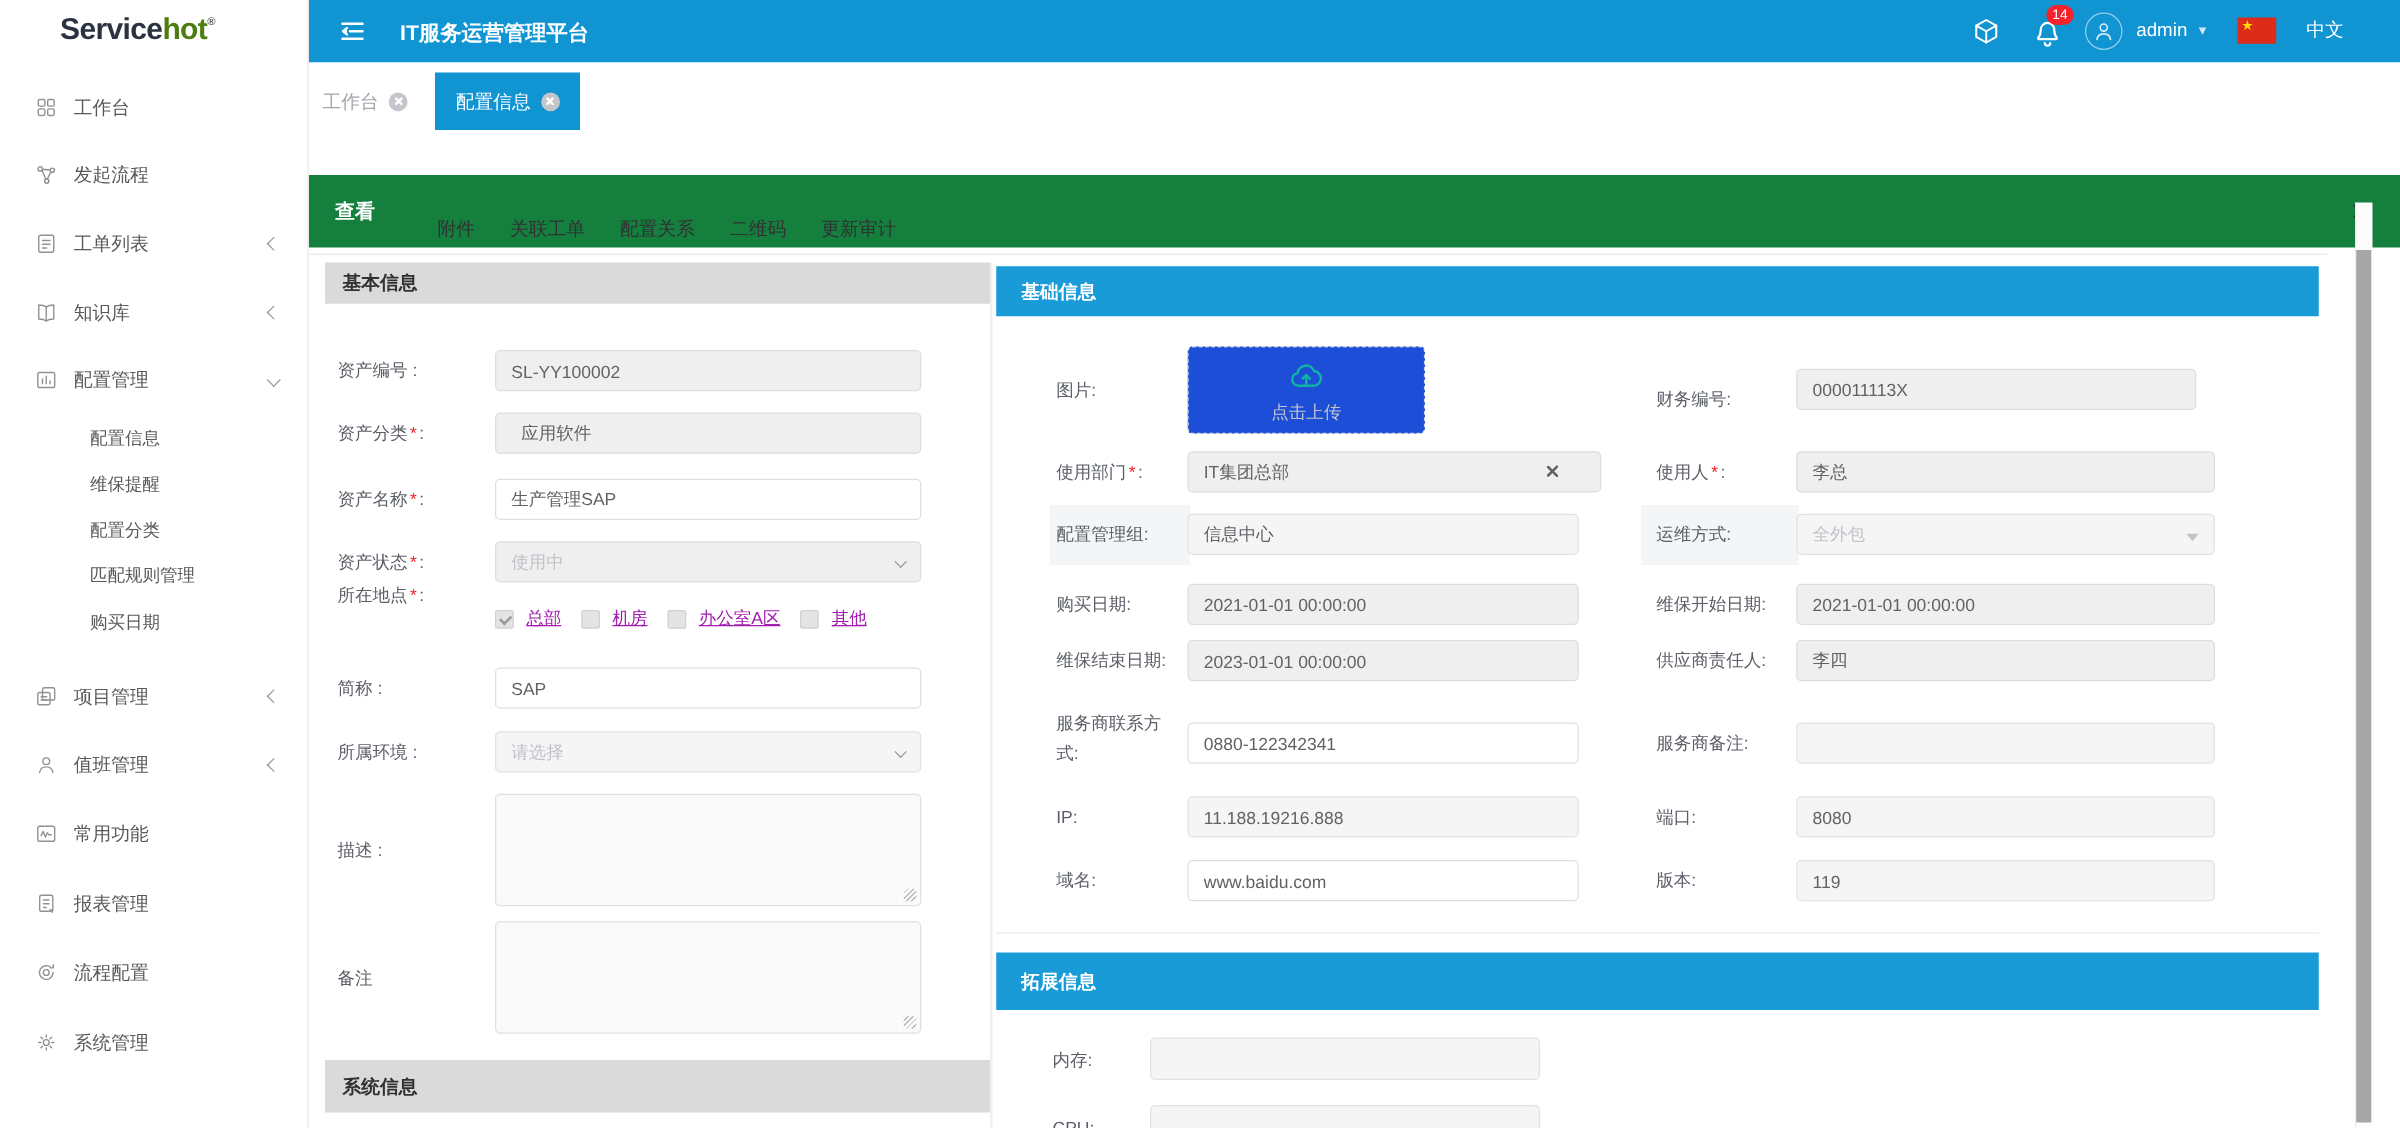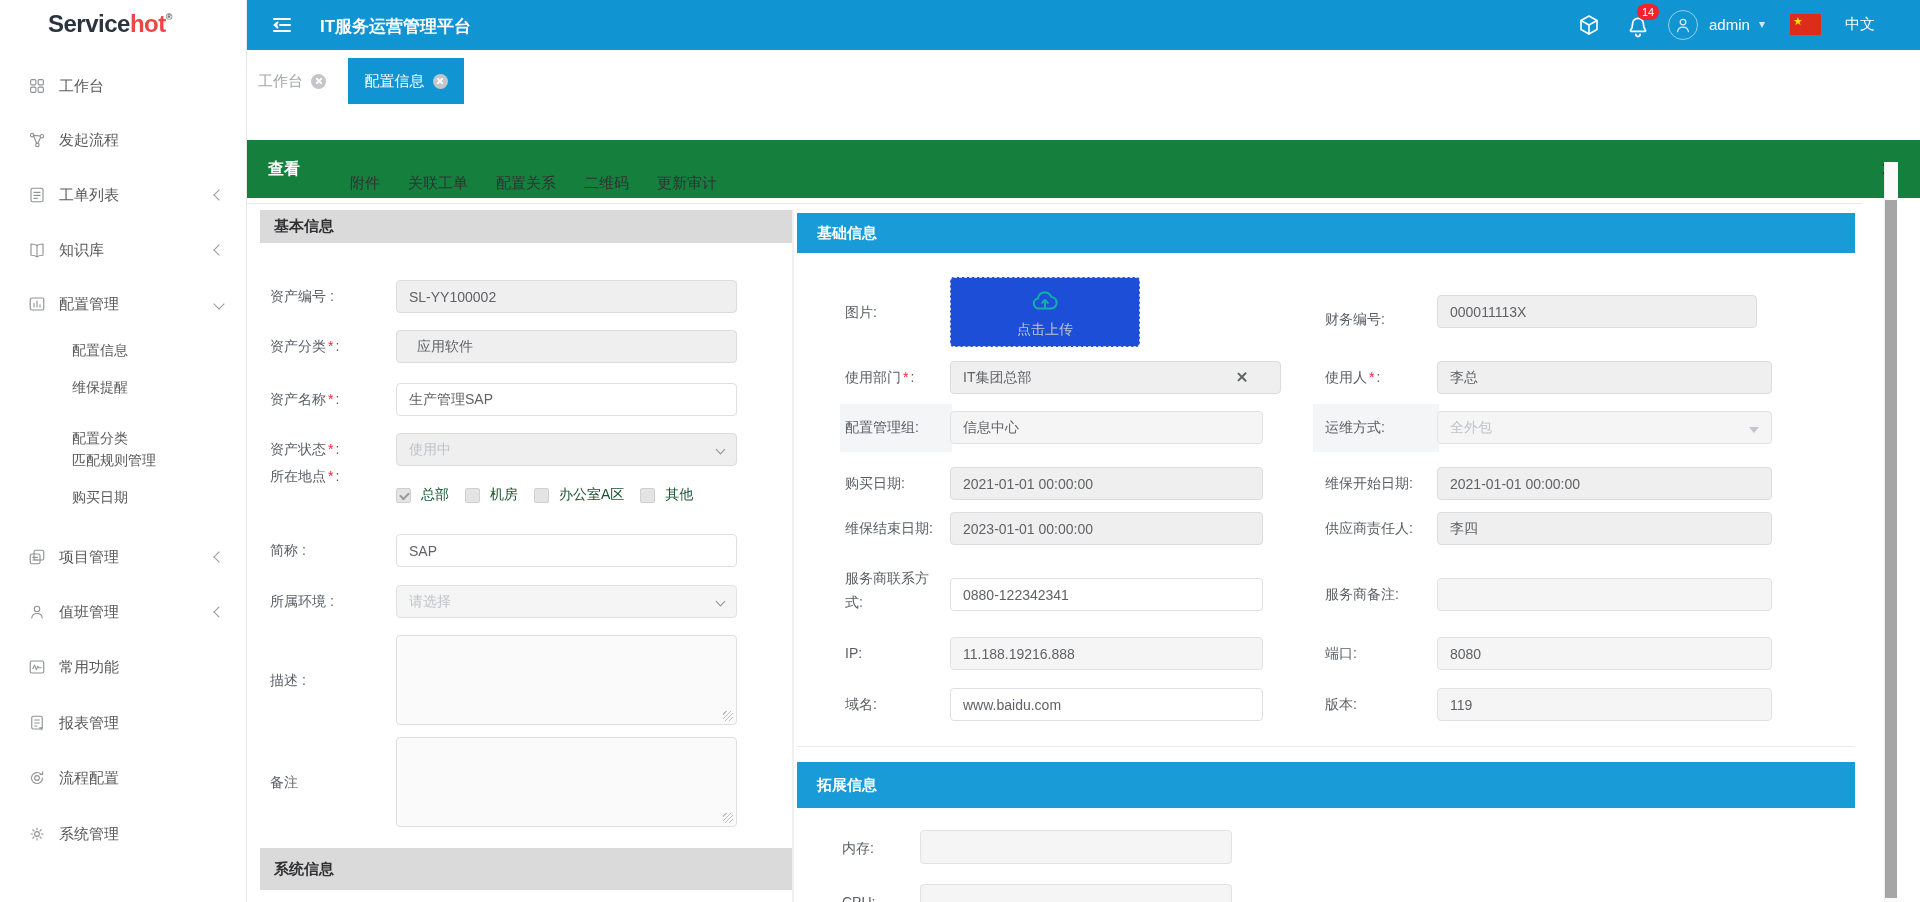--- a/index.html
+++ b/index.html
@@ -6,21 +6,21 @@
   html,body { width:1920px; height:902px; overflow:hidden; background:#fff;
     font-family:"Liberation Sans","DejaVu Sans",sans-serif; font-size:14px; color:#606266; }
   .abs { position:absolute; }
 
   
   .sidebar { position:absolute; left:0; top:0; width:247px; height:902px; background:#fff;
     border-right:1px solid #e8e8e8; z-index:5; }
   .logo { position:absolute; left:48px; top:10px; height:32px; display:flex; align-items:flex-start;
     font-weight:800; font-size:24px; letter-spacing:-0.5px; }
   .logo .p1 { color:#2b3340; }
-  .logo .p2 { color:#ef4444; }
+  .logo .p2 { color:#4d7c0f; }
   .logo .reg { font-size:9px; color:#555; margin-top:2px; }
   .mi { position:absolute; left:0; width:247px; padding-left:28px; height:24px;
     display:flex; align-items:center; gap:13px; color:#595959; font-size:15px; cursor:pointer; }
   .mi .ico { width:18px; height:18px; display:inline-flex; }
   .smi { position:absolute; left:72px; height:20px; display:flex; align-items:center;
     color:#595959; font-size:14px; cursor:pointer; }
   .chev { position:absolute; width:8px; height:8px; border:1.5px solid #9a9a9a; }
   .chev-left  { border-top:none; border-right:none; transform:rotate(45deg); }
   .chev-down  { border-top:none; border-left:none; transform:rotate(45deg); }
 
@@ -91,21 +91,21 @@
     border-left:5px solid transparent; border-right:5px solid transparent; border-top:6px solid #c0c4cc; }
   .ta { position:absolute; border:1px solid #dcdfe6; border-radius:4px; background:#fafafa;
     resize:none; outline:none; font-family:inherit; padding:6px 10px; font-size:14px; }
   .rsz { position:absolute; width:10px; height:10px;
     background:repeating-linear-gradient(135deg,transparent 0 2px,#bcbcbc 2px 3px); }
   .cbrow { position:absolute; display:flex; align-items:center; gap:10px; }
   .cb { width:15px; height:15px; background:#e4e4e4; border:1px solid #d0d0d0; border-radius:2px;
     position:relative; cursor:pointer; }
   .cb.checked::after { content:""; position:absolute; left:2.5px; top:3.5px; width:7px; height:4px;
     border-left:2px solid #97999c; border-bottom:2px solid #97999c; transform:rotate(-45deg); }
-  .cblabel { font-size:14px; color:#14532d; margin-right:6px; }
+  .cblabel { font-size:14px; color:#a21caf; margin-right:6px;text-decoration:underline; }
   .upload { position:absolute; left:950px; top:277px; width:190px; height:70px; background:#1d4ed8;
     border:1px dashed #d4d7dc; border-radius:4px; text-align:center; cursor:pointer; }
   .upload .uptext { color:#c0c4cc; font-size:14px; margin-top:2px; }
   .shade { position:absolute; background:#f4f5f7; }
   .clear-x { position:absolute; width:10px; height:10px; cursor:pointer; }
   .clear-x::before,.clear-x::after { content:""; position:absolute; left:4px; top:-1px; width:2.4px;
     height:12px; background:#5f6368; border-radius:1px; }
   .clear-x::before { transform:rotate(45deg); } .clear-x::after { transform:rotate(-45deg); }
 
   
@@ -190,21 +190,21 @@
     <span>配置管理</span>
     <span class="chev chev-down" style="right:24px"></span>
   </div>
 
   <div class="smi" style="top:341px">
       <span>配置信息</span>
     </div>
   <div class="smi" style="top:378px">
       <span>维保提醒</span>
     </div>
-  <div class="smi" style="top:429px">
+  <div class="smi" style="top:415px">
       <span>配置分类</span>
     </div>
   <div class="smi" style="top:451px">
       <span>匹配规则管理</span>
     </div>
   <div class="smi" style="top:488px">
       <span>购买日期</span>
     </div>
 
   <div class="mi" style="top:545px">

